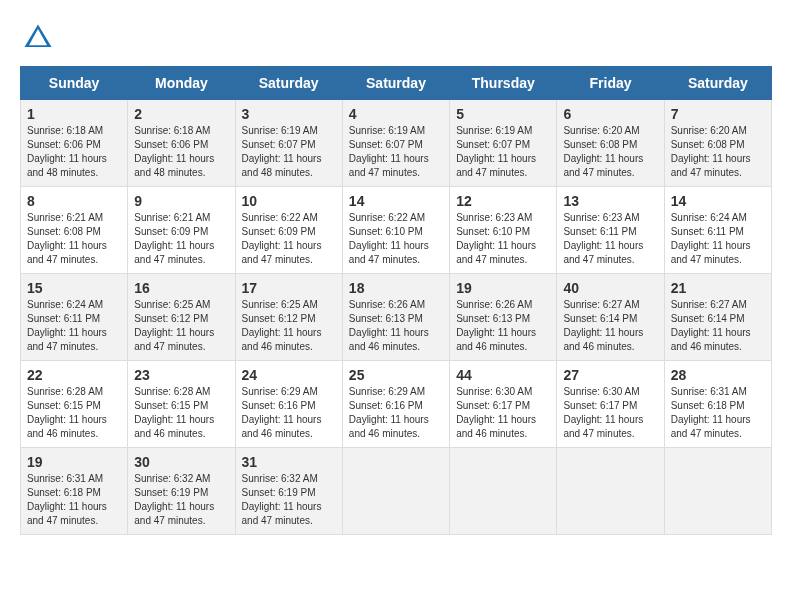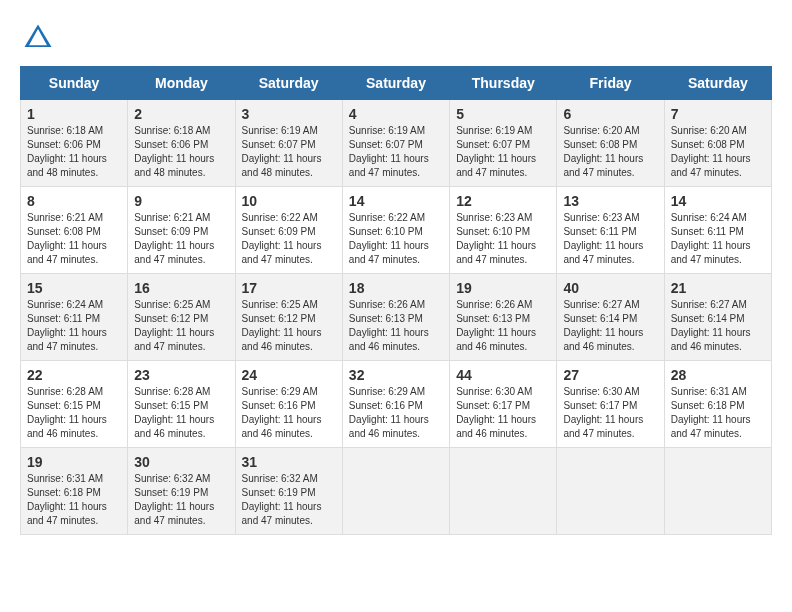--- a/index.html
+++ b/index.html
@@ -298,21 +298,21 @@
 and 46 minutes.</div>
         </td>
         <td>
           <span class="day-number">24</span>
           <div class="day-info" style="white-space: pre-line;">Sunrise: 6:29 AM
 Sunset: 6:16 PM
 Daylight: 11 hours
 and 46 minutes.</div>
         </td>
         <td>
-          <span class="day-number">32</span>
+          <span class="day-number">25</span>
           <div class="day-info" style="white-space: pre-line;">Sunrise: 6:29 AM
 Sunset: 6:16 PM
 Daylight: 11 hours
 and 46 minutes.</div>
         </td>
         <td>
           <span class="day-number">44</span>
           <div class="day-info" style="white-space: pre-line;">Sunrise: 6:30 AM
 Sunset: 6:17 PM
 Daylight: 11 hours

